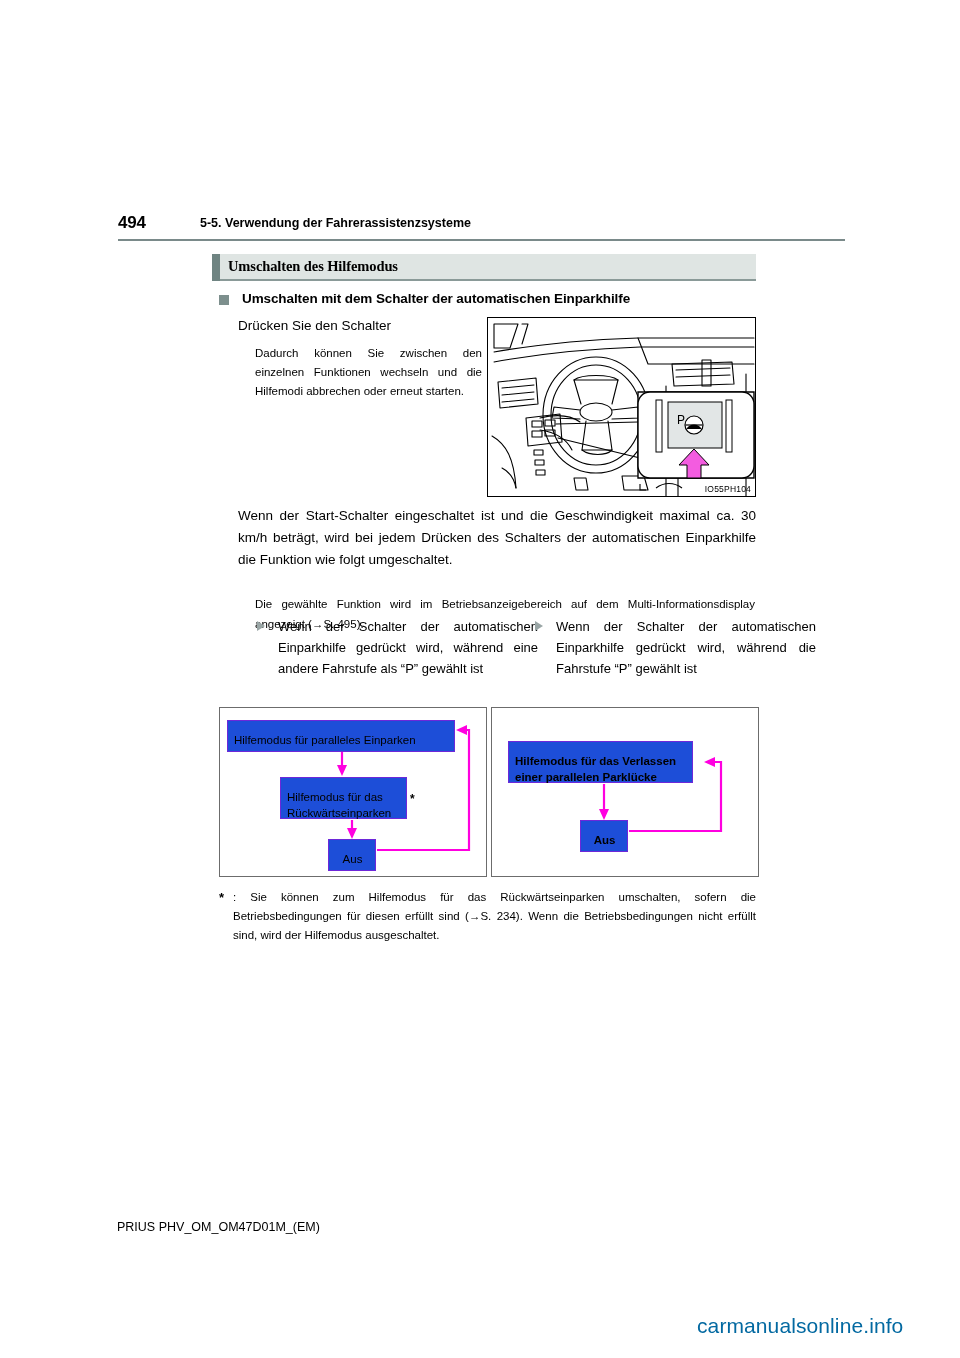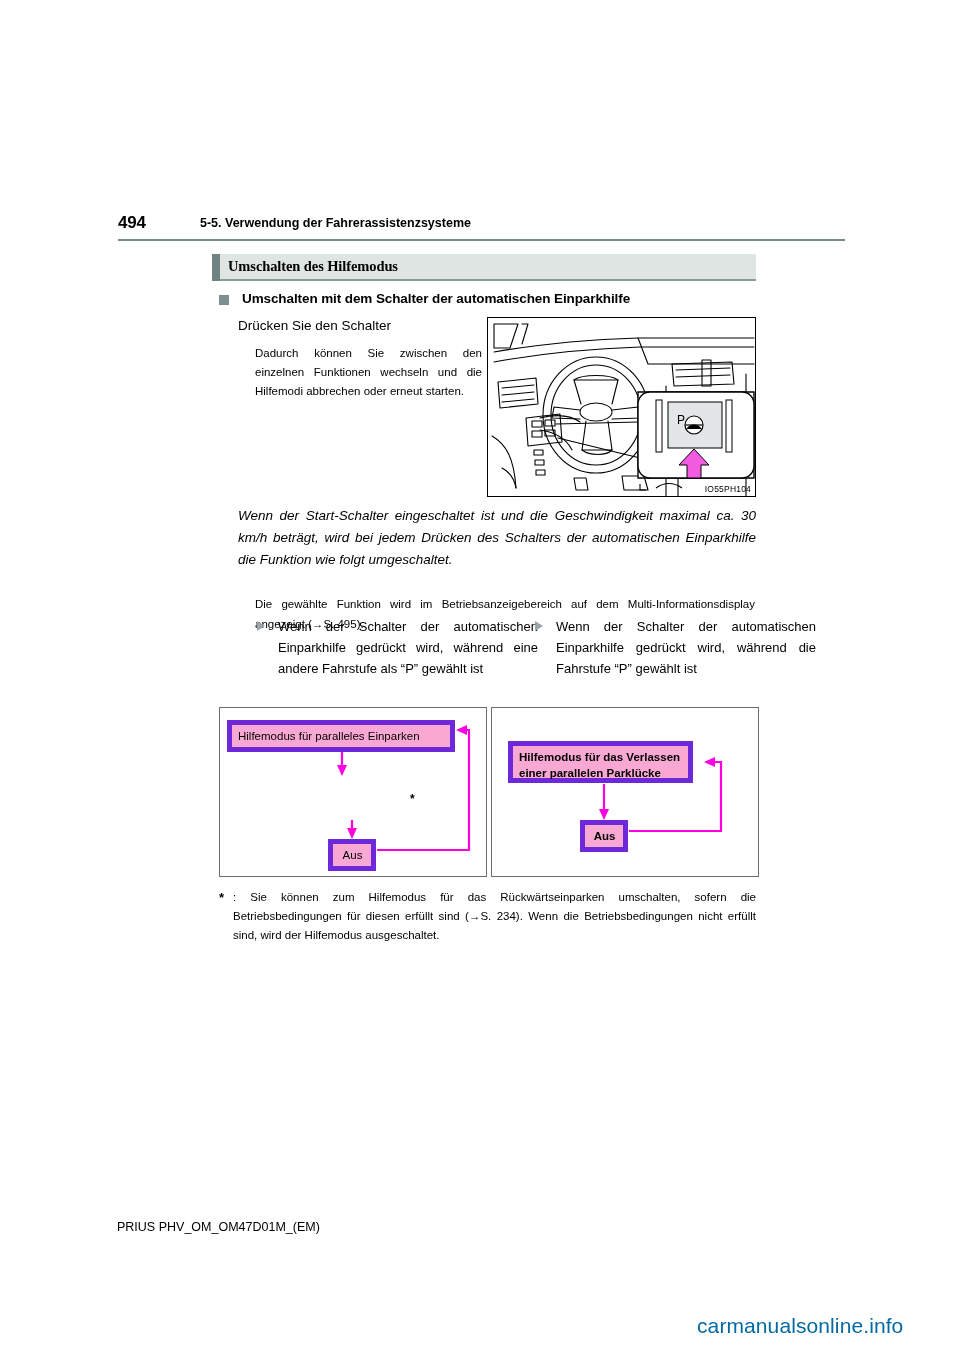--- a/index.html
+++ b/index.html
@@ -139,21 +139,20 @@
 
   
   #para-main {
     position: absolute;
     left: 238px;
     top: 505px;
     width: 518px;
     font-size: 13.5px;
     line-height: 22px;
     text-align: justify;
-    font-style: italic;
   }
   #para-sub {
     position: absolute;
     left: 255px;
     top: 577px;
     width: 500px;
     font-size: 11.5px;
     line-height: 20px;
     text-align: justify;
     margin-top: 17px;
@@ -189,26 +188,26 @@
     width: 268px;
     height: 170px;
     border: 1px solid #6c6c6c;
     background: #fff;
   }
   #flow-left  { left: 219px; }
   #flow-right { left: 491px; font-weight: bold; }
 
   .node {
     position: absolute;
-    border: 5px solid #6d28d9;
-    background: #f9a8d4;
+    border: 1px solid #6d28d9;
+    background: #1d4ed8;
     font-size: 11.5px;
     line-height: 16px;
     color: #000;
-    padding: 3px 5px 3px 6px;
+    padding: 11px 5px 3px 6px;
     white-space: nowrap;
   }
   .node.center { text-align: center; }
   .node-star {
     position: absolute;
     font-size: 12px;
     font-weight: bold;
     line-height: 1;
   }
 
@@ -395,20 +394,24 @@
 
     <polygon points="122,68 117,57 127,57" fill="#ff00e0"></polygon>
     <polygon points="132,131 127,120 137,120" fill="#ff00e0"></polygon>
     <polygon points="236,22 247,17 247,27" fill="#ff00e0"></polygon>
   </svg>
 
   <div id="l-node1" class="node">
     <span>Hilfemodus für paralleles Einparken</span>
   </div>
 
+  <div id="l-node2" class="node">
+    <span>Hilfemodus für das</span><br>
+    <span>Rückwärtseinparken</span>
+  </div>
   <div id="l-node2-star" class="node-star">*</div>
 
   <div id="l-node3" class="node center">
     <span>Aus</span>
   </div>
 </div>
 
 <div id="flow-right" class="flow-frame">
   <svg class="flow-svg" width="266" height="168" viewBox="0 0 266 168">
     <g stroke="#ff00e0" stroke-width="2.2" fill="none">

